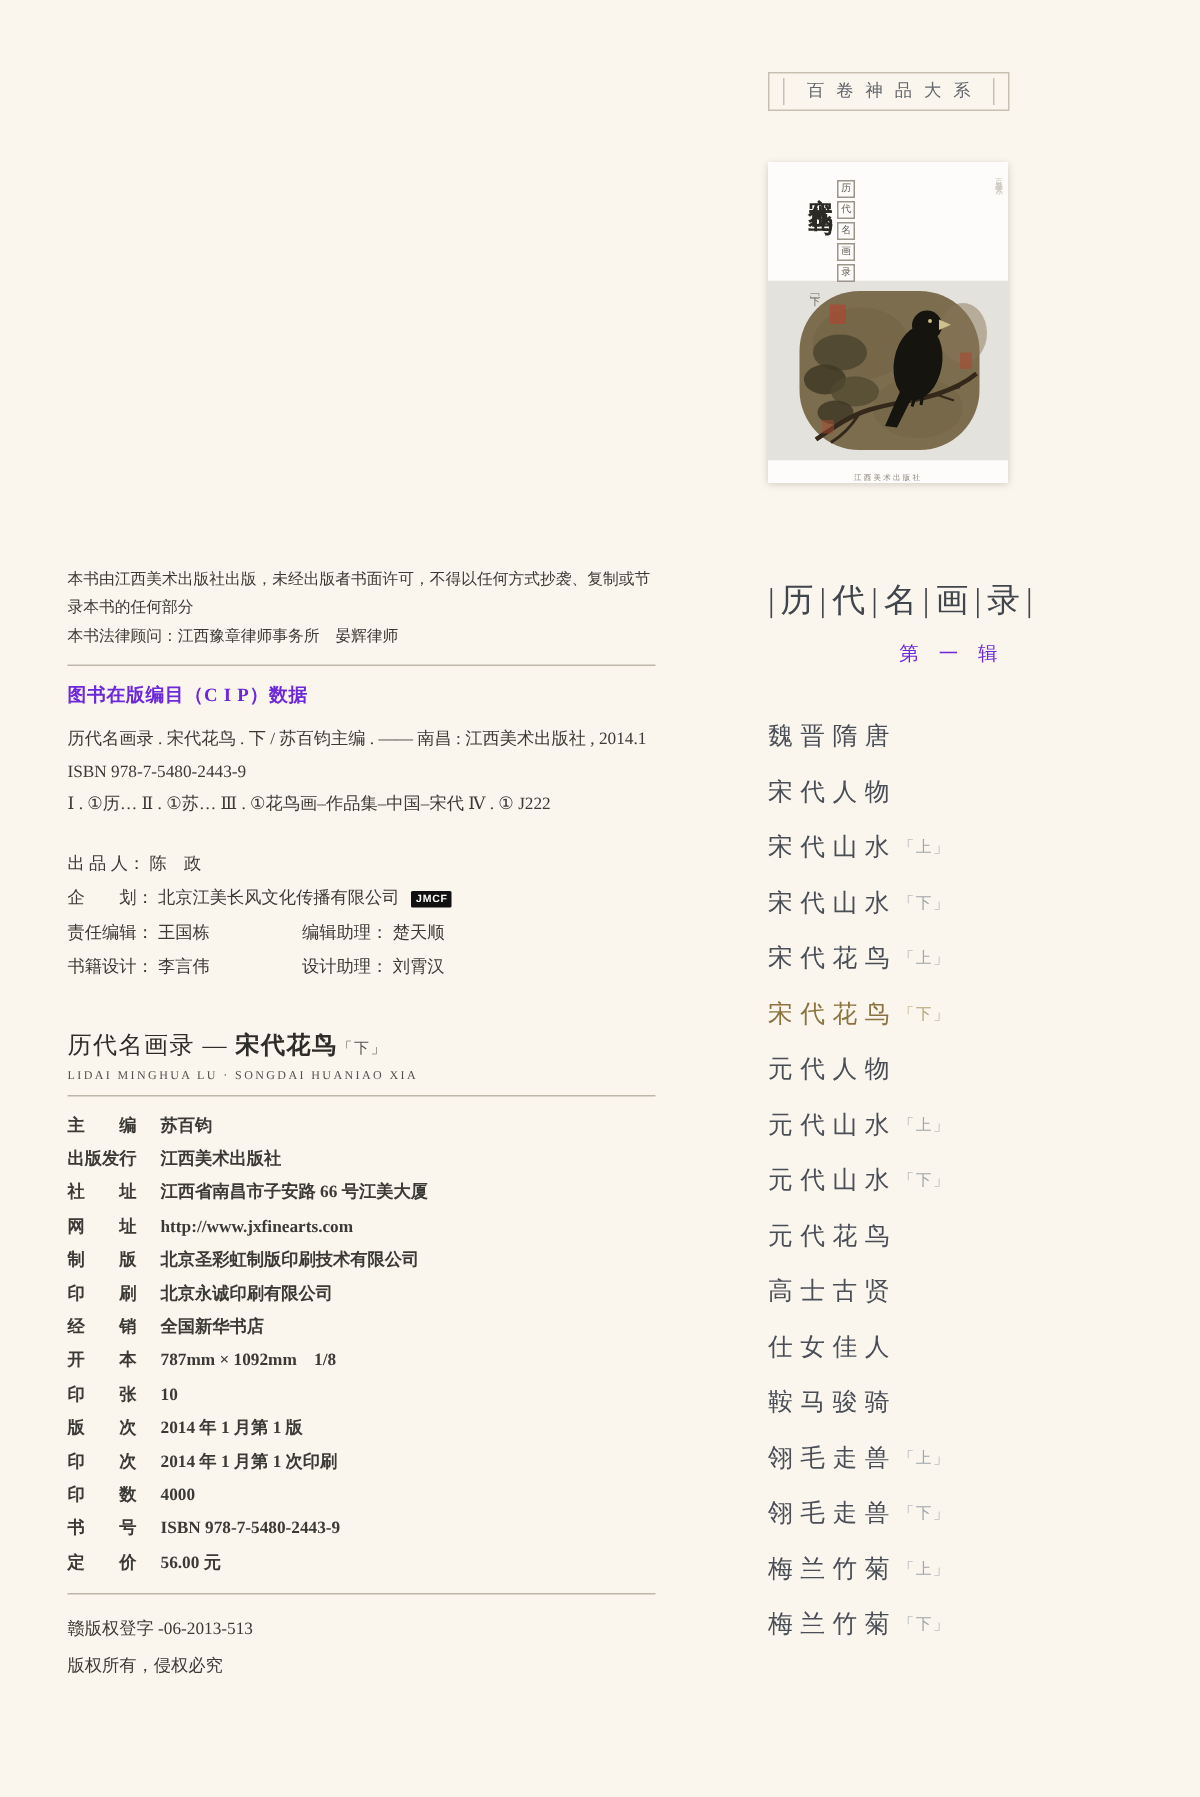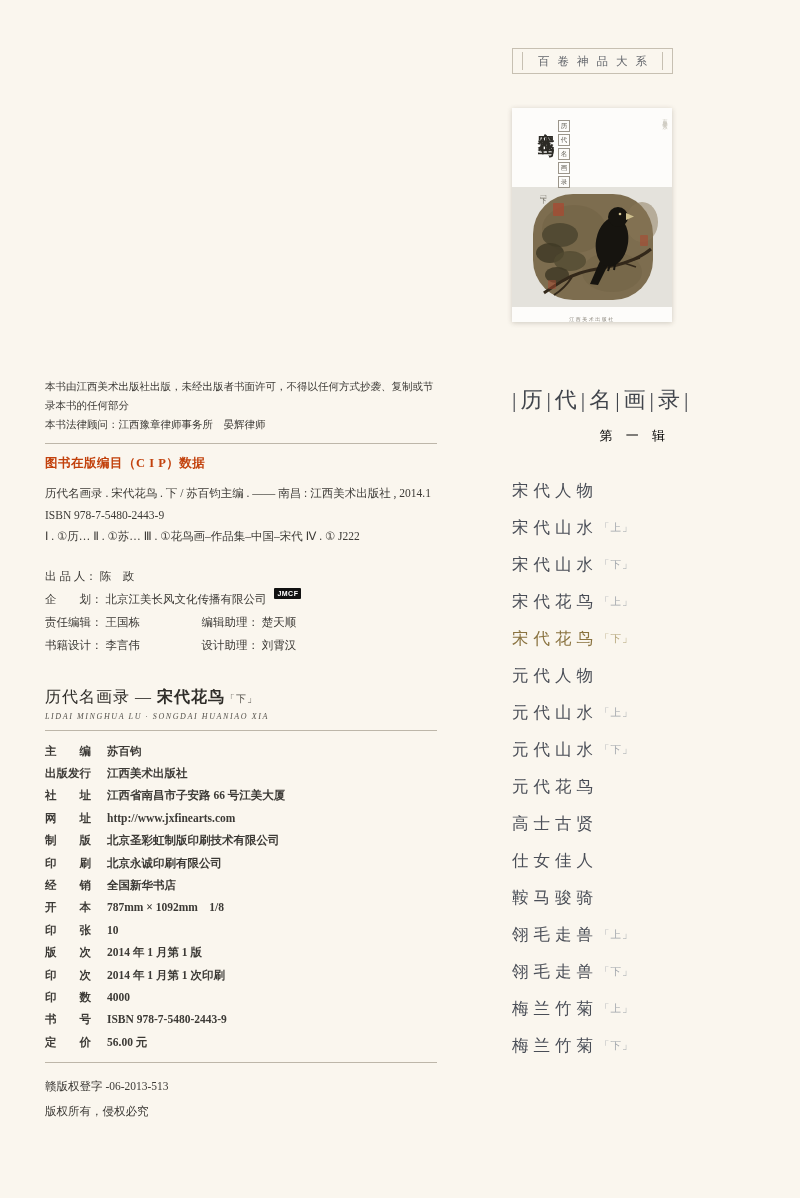--- a/index.html
+++ b/index.html
@@ -6,35 +6,35 @@
   body{
     width:800px;height:1198px;position:relative;overflow:hidden;
     background:#faf6ee;
     font-family:"Liberation Serif","DejaVu Serif",serif;
     color:#35332f;
   }
   
   .left-col{position:absolute;left:45px;top:377px;width:392px;}
   .legal{margin:0;font-size:10.5px;line-height:19px;color:#3c3a36;}
   hr.rule{border:none;border-top:1px solid #bdb6a9;margin:9px 0 0 0;}
-  .cip-head{margin:11px 0 0 0;font-size:12.5px;font-weight:bold;color:#c2410c;letter-spacing:.5px;}
-  .cip-block{margin-top:11px;font-family:Liberation Serif, serif;}
+  .cip-head{margin:11px 0 0 0;font-size:12.5px;font-weight:bold;color:#6d28d9;letter-spacing:.5px;}
+  .cip-block{margin-top:11px;}
   .cip-line{margin:0;font-size:11.5px;line-height:21.5px;color:#3c3a36;}
   .staff-block{margin-top:17px;}
-  .staff-row{display:flex;align-items:flex-start;font-size:11.5px;line-height:23px;color:#3c3a36;white-space:pre;}
+  .staff-row{display:flex;align-items:center;font-size:11.5px;line-height:23px;color:#3c3a36;white-space:pre;}
   .staff-val1{width:96px;}
   .logo-badge{display:inline-block;margin-left:8px;background:#111;color:#fff;
     font-family:"Liberation Sans","DejaVu Sans",sans-serif;font-size:7px;font-weight:bold;
     line-height:11px;padding:0 3px;border-radius:1px;letter-spacing:.5px;}
   .title-block{margin-top:30px;}
   .main-title{font-size:16px;color:#2f2d29;letter-spacing:1px;}
   .main-title .t1{font-weight:normal;}
   .main-title .t2{font-weight:bold;}
   .main-title .tvol{font-size:10px;color:#55524c;font-weight:normal;}
-  .pinyin{margin-top:4px;font-size:8px;letter-spacing:1.6px;color:#55524c;font-style:italic;}
+  .pinyin{margin-top:4px;font-size:8px;letter-spacing:1.6px;color:#55524c;}
   .pub-block{margin-top:9px;font-weight:bold;}
   .pub-row{display:flex;font-size:11.5px;line-height:22.4px;color:#3c3a36;white-space:pre;}
   .pub-label{width:62px;flex:none;}
   .reg-block{margin-top:11px;}
   .reg-line{margin:0;font-size:11.5px;line-height:25px;color:#3c3a36;}
   
   .right-col{position:absolute;left:512px;top:48px;width:161px;height:1130px;}
   .series-banner{position:relative;height:24px;border:1px solid #c7c0b2;
     text-align:center;line-height:24px;font-size:11.5px;letter-spacing:8px;color:#63666c;
     padding-left:8px;}
@@ -51,21 +51,21 @@
   .series-char{width:10px;height:10px;border:0.5px solid #9b958a;font-size:6.5px;line-height:10px;
     text-align:center;color:#5f5b52;}
   .cover-corner-note{position:absolute;right:5px;top:7px;writing-mode:vertical-rl;
     font-size:5px;letter-spacing:1px;color:#ccc8be;}
   .cover-art{height:120px;background:#e4e2dc;}
   .cover-foot{height:15px;background:#fdfcfa;text-align:center;}
   .cover-publisher{font-size:5px;letter-spacing:1.5px;color:#8a857b;line-height:13px;}
   .series-heading{position:absolute;left:0;top:337px;width:161px;font-size:22px;
     color:#41454c;letter-spacing:4px;white-space:nowrap;}
   .series-volume{position:absolute;left:0;top:379px;width:158px;text-align:right;
-    font-size:13px;letter-spacing:5px;color:#000000;}
+    font-size:13px;letter-spacing:5px;color:#6d28d9;}
   .book-list{position:absolute;left:0;top:424px;width:161px;}
   .book-item{height:37px;display:flex;align-items:center;white-space:nowrap;}
   .bi-label{font-size:16.5px;letter-spacing:5px;color:#4a4e57;}
   .bi-vol{font-size:10.5px;color:#a0a5ab;margin-left:1px;letter-spacing:1px;}
   .book-item.active .bi-label{color:#8a7340;}
   .book-item.active .bi-vol{color:#b3a478;}
 </style>
 </head>
 <body>
 
@@ -176,20 +176,24 @@
     <div class="cover-foot">
       <span class="cover-publisher">江西美术出版社</span>
     </div>
   </div>
 
   <div class="series-heading">|历|代|名|画|录|</div>
   <div class="series-volume">第 一 辑</div>
 
   <div class="book-list">
     <div class="book-item">
+        <span class="bi-label">魏晋隋唐</span>
+        <span class="bi-vol"></span>
+      </div>
+    <div class="book-item">
         <span class="bi-label">宋代人物</span>
         <span class="bi-vol"></span>
       </div>
     <div class="book-item">
         <span class="bi-label">宋代山水</span>
         <span class="bi-vol">「上」</span>
       </div>
     <div class="book-item">
         <span class="bi-label">宋代山水</span>
         <span class="bi-vol">「下」</span>

